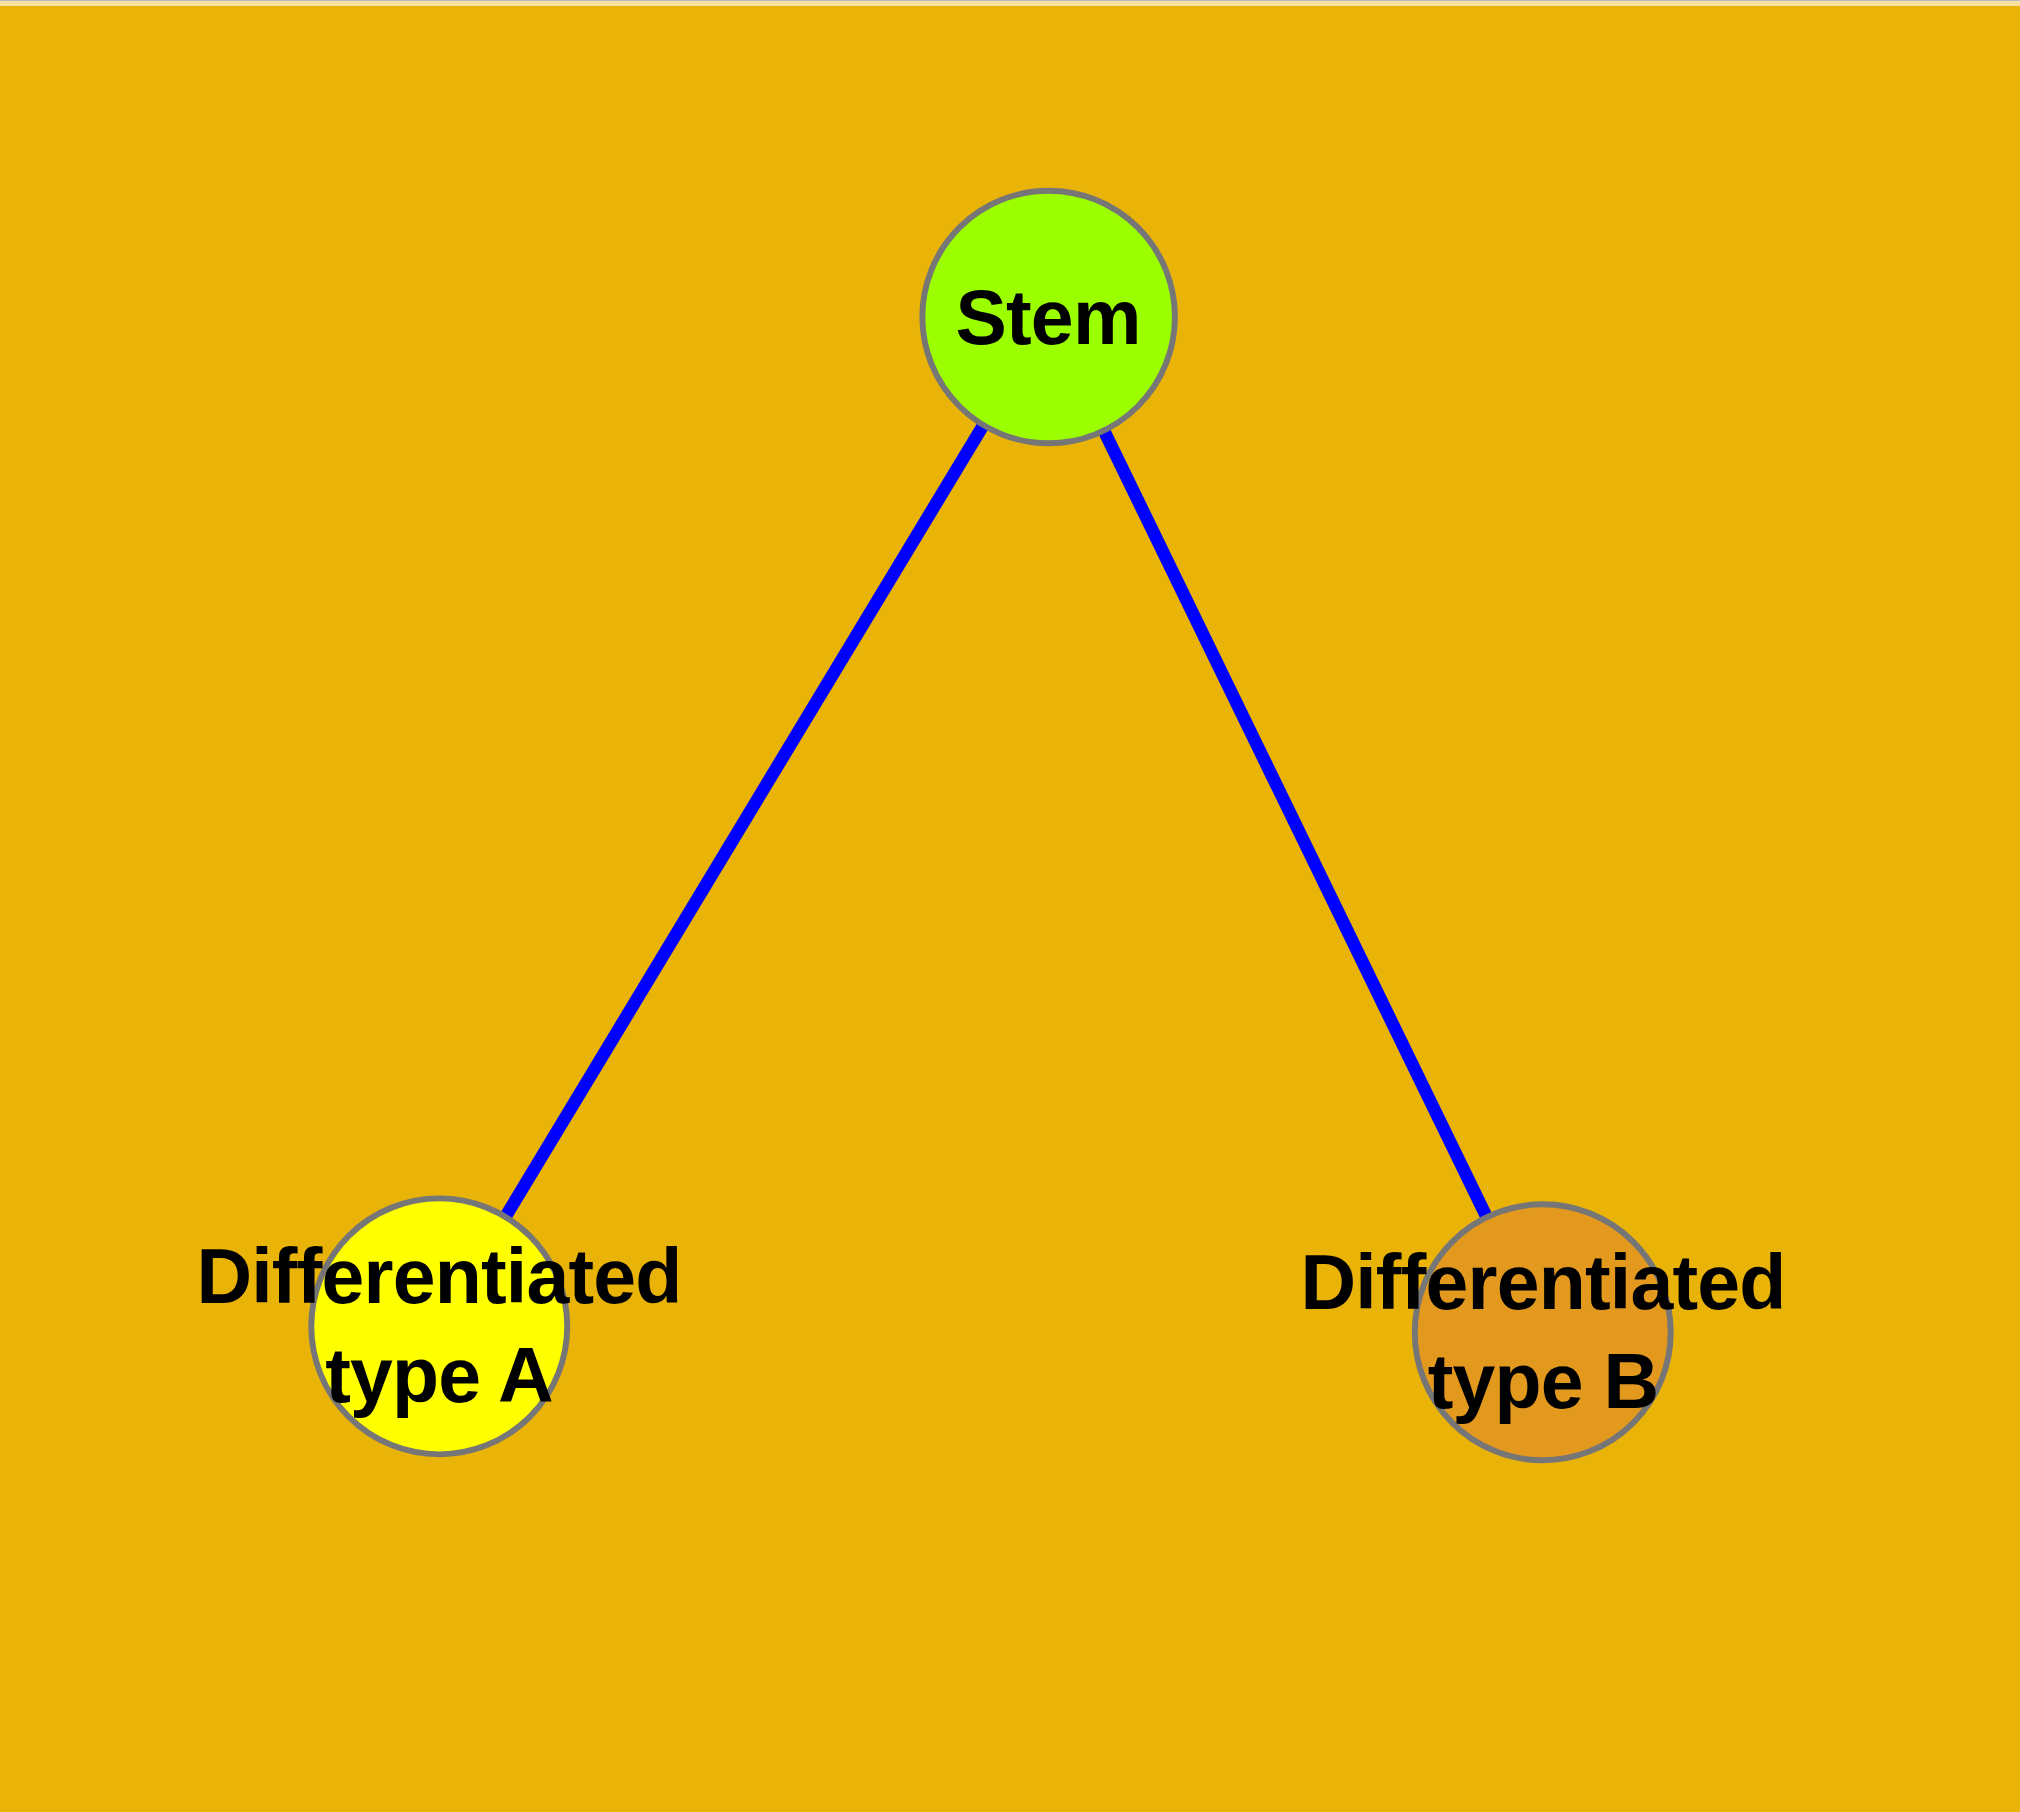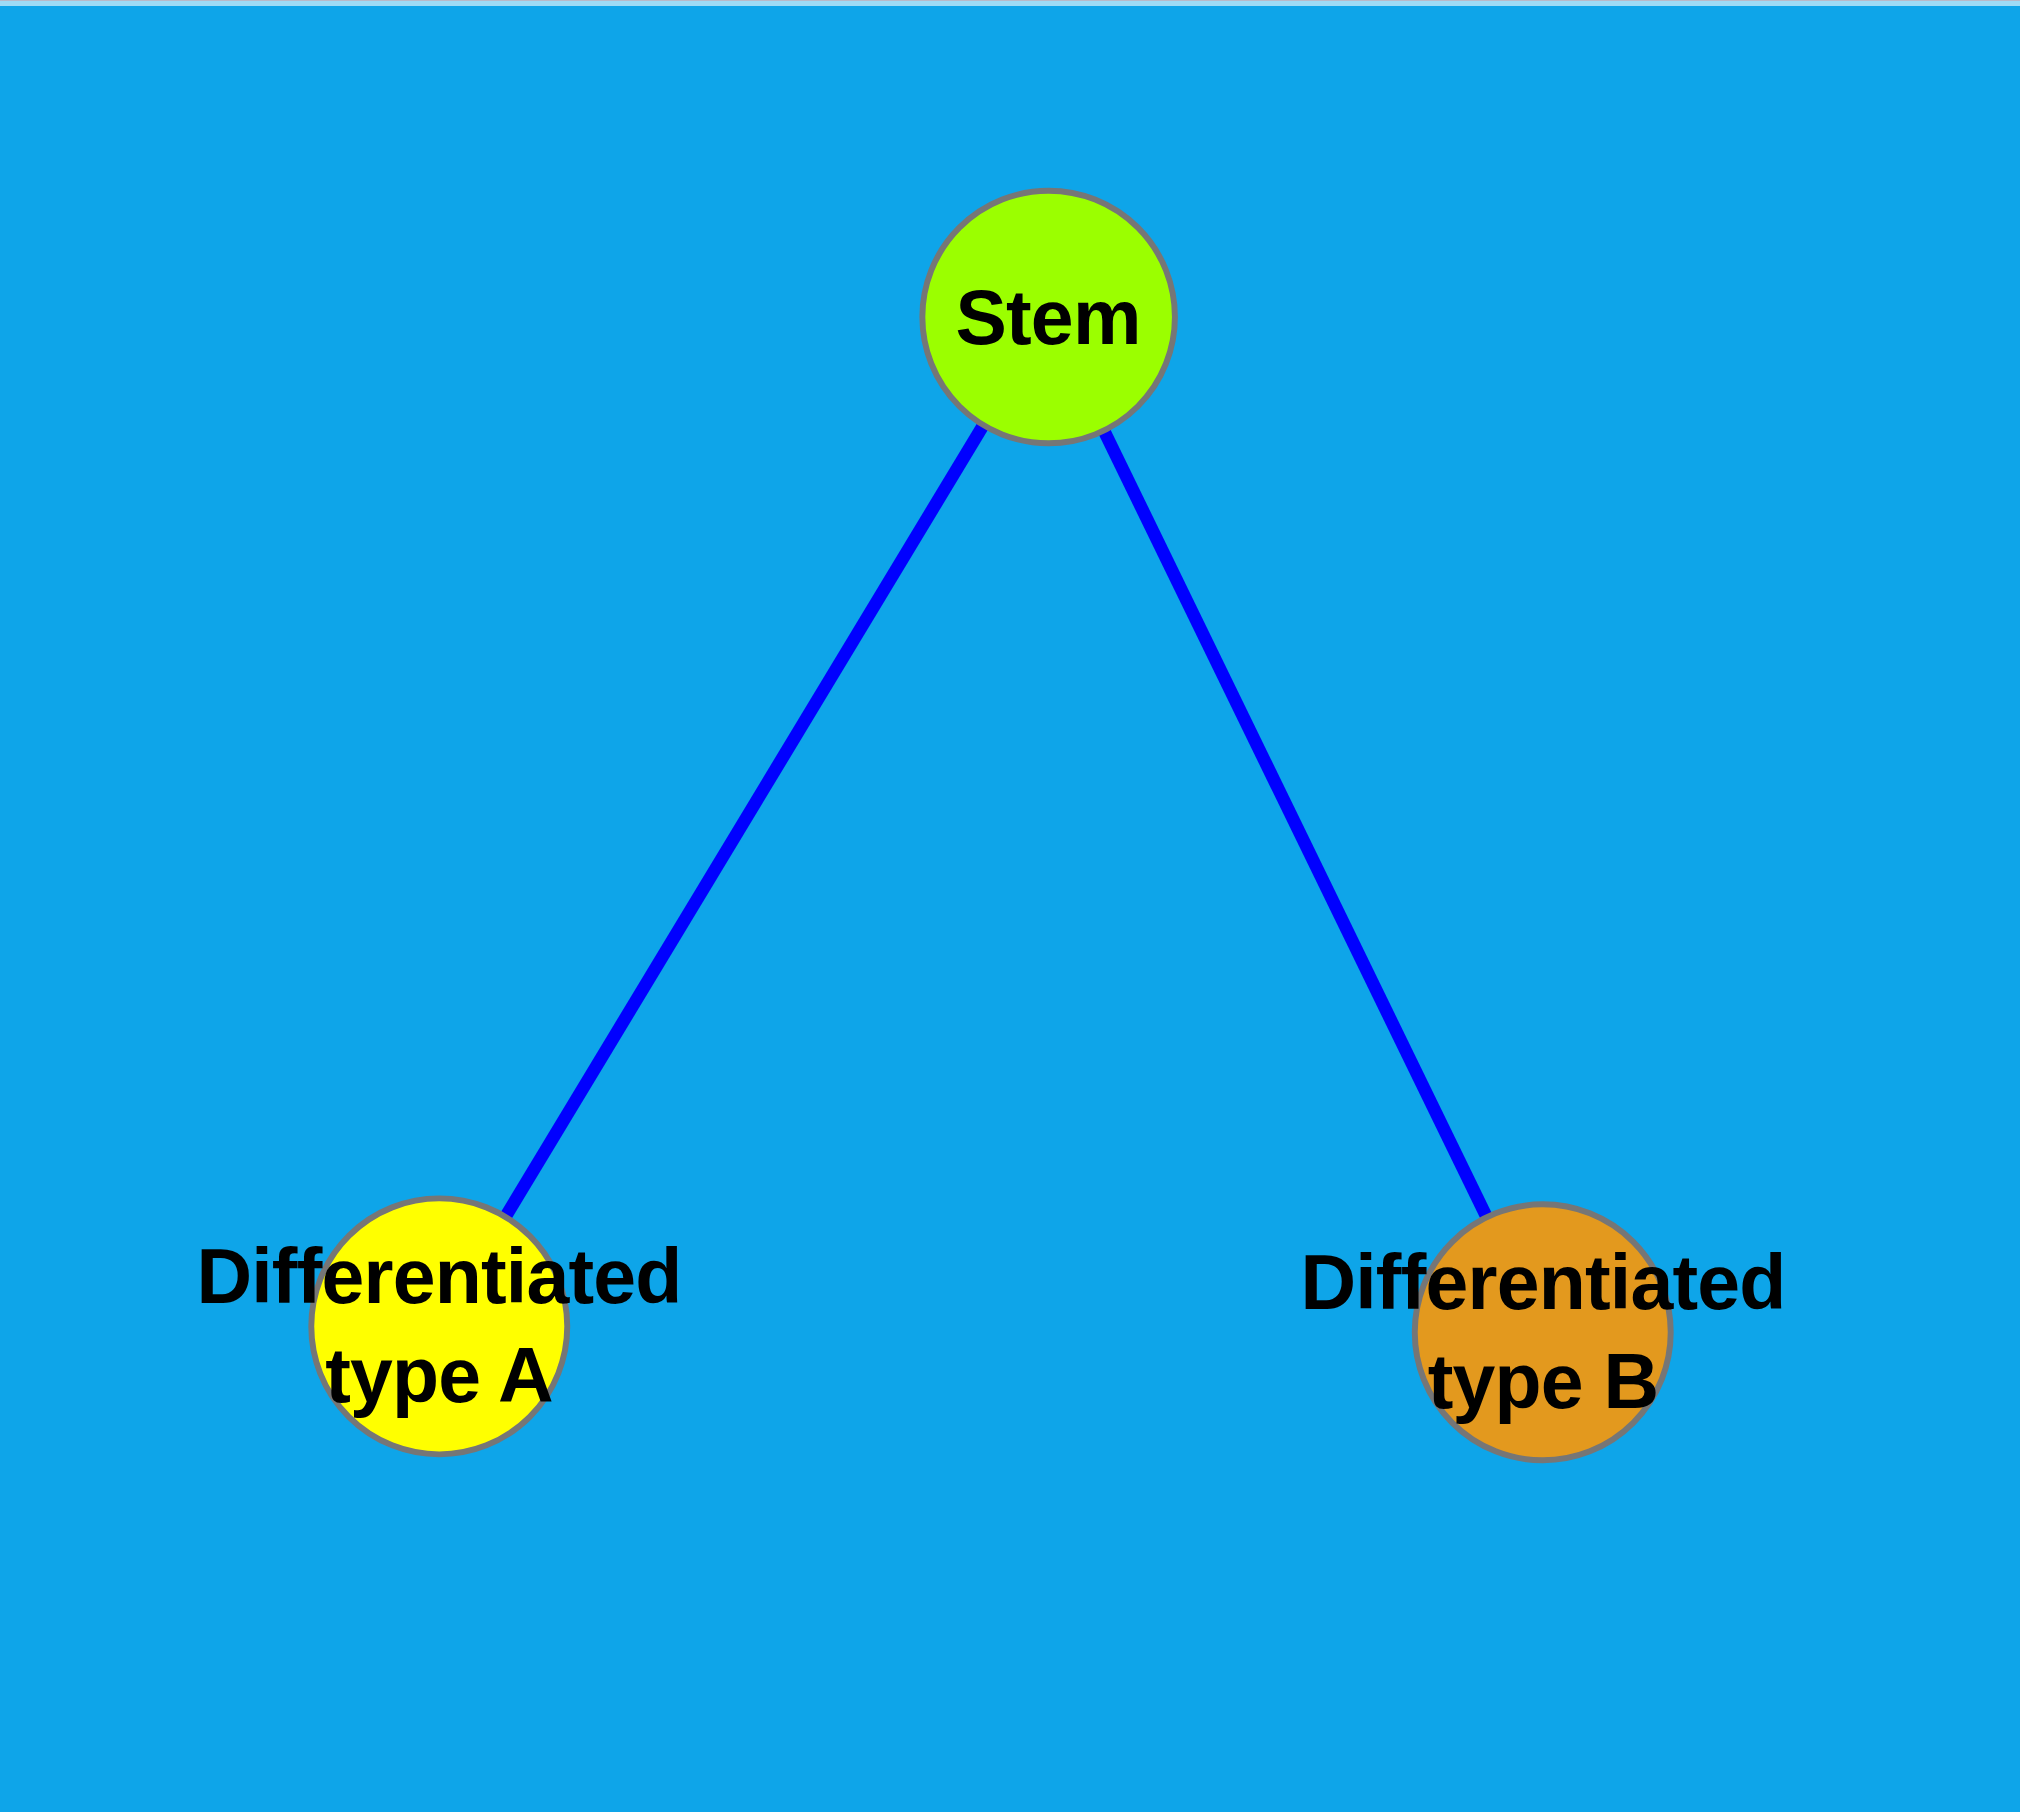--- a/index.html
+++ b/index.html
@@ -40,21 +40,21 @@
     transform: translate(-50%, -50%);
     font-weight: bold;
     text-align: center;
     white-space: pre-line;
     letter-spacing: -0.8px;
   }
 </style>
 </head>
 <body>
 
-<div class="canvas" style="background: #0ea5e9; width: 2021px; height: 1812px;">
+<div class="canvas" style="background: #eab308; width: 2021px; height: 1812px;">
   <div class="top-edge"></div>
   <svg class="graph" xmlns="http://www.w3.org/2000/svg" width="2021" height="1812" viewBox="0 0 2384 2138">
       <line x1="1237" y1="374" x2="518" y2="1565" stroke="#0000FF" stroke-width="15"></line>
       <line x1="1237" y1="374" x2="1820" y2="1572" stroke="#0000FF" stroke-width="15"></line>
       <circle cx="1237" cy="374" r="149" fill="#9BFF00" stroke="#767676" stroke-width="7"></circle>
       <circle cx="518" cy="1565" r="151" fill="#FFFF00" stroke="#767676" stroke-width="7"></circle>
       <circle cx="1820" cy="1572" r="151" fill="#E3991E" stroke="#767676" stroke-width="7"></circle>
     </svg>
   <div class="label-layer">
       <div class="node-label" style="left: 1048px; top: 317px; color: rgb(0, 0, 0); font-size: 77px; line-height: 1.28;">Stem</div>

